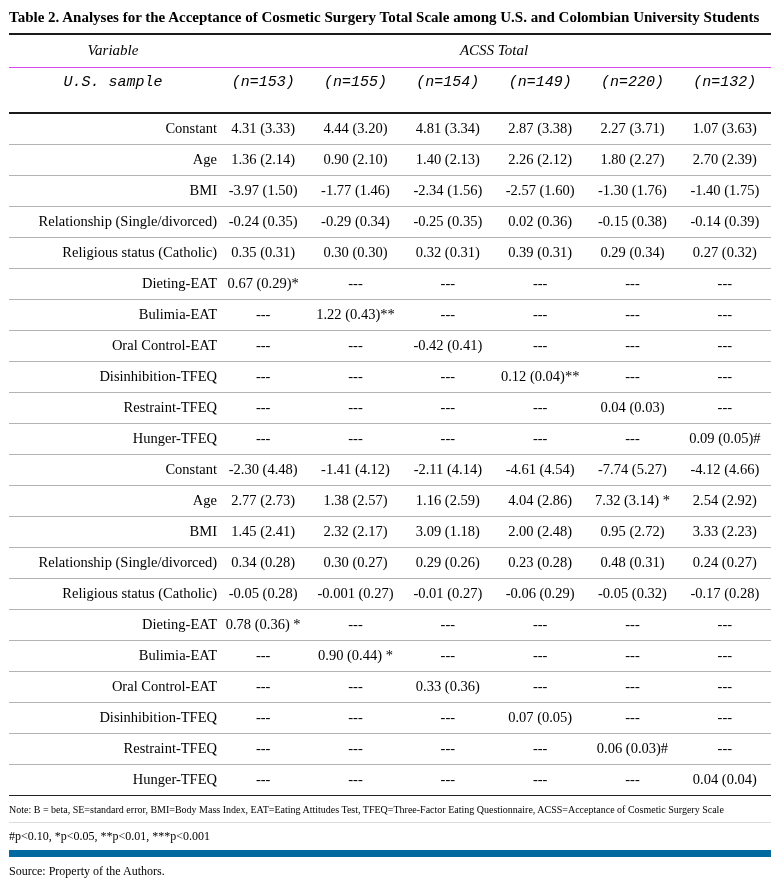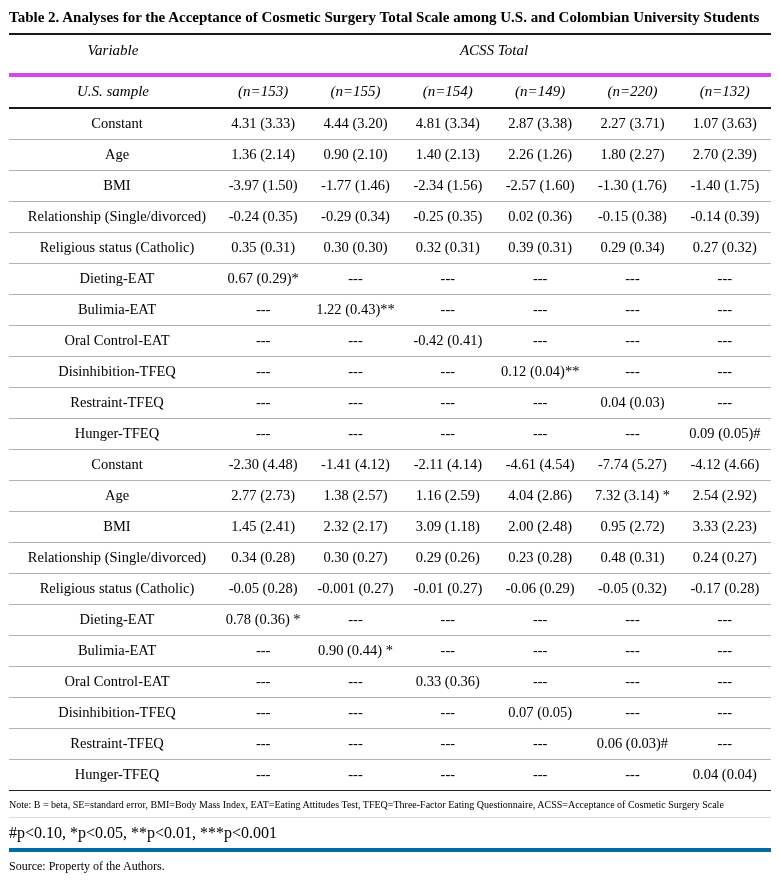--- a/index.html
+++ b/index.html
@@ -28,50 +28,51 @@
     table-layout: fixed;
   }
   col.var-col { width: 208px; }
   thead th {
     font-style: italic;
     font-weight: 400;
     font-size: 15px;
     text-align: center;
   }
   tr.group-head th {
-    padding: 7px 0 14px 0;
-    border-bottom: 4px solid #d946ef;
+    padding: 7px 0 8px 0;
+    border-bottom: 1px solid #d946ef;
     text-align: center;
   }
   tr.sample-head th {
-    padding: 6px 0 7px 0;
+    padding: 6px 0 21px 0;
     border-bottom: 2px solid #1a1a1a;
+    font-family: Liberation Mono, monospace;
   }
   tbody td {
     font-size: 14.5px;
     height: 31px;
     vertical-align: middle;
     border-bottom: 1px solid #b3b3b3;
     padding: 0;
     overflow: hidden;
     white-space: nowrap;
   }
-  td.var-cell { text-align: center; padding-left: 8px; }
+  td.var-cell { text-align: right; padding-left: 8px; }
   td.val-cell { text-align: center; }
   tbody tr:last-child td { border-bottom: 1px solid #222222; }
   .footer-note {
     font-size: 10px;
     line-height: 1.55;
     padding: 6px 0 5px 0;
     border-bottom: 1px solid #dcdcdc;
   }
   .footer-sig {
-    font-size: 16px;
+    font-size: 12px;
     padding: 6px 0 6px 0;
-    border-bottom: 4px solid #0369a1;
+    border-bottom: 7px solid #0369a1;
   }
   .footer-src {
     font-size: 12px;
     padding: 7px 0 6px 0;
   }
 </style>
 </head>
 <body>
 
 <div class="page">
@@ -111,21 +112,21 @@
           <td class="val-cell">4.81 (3.34)</td>
           <td class="val-cell">2.87 (3.38)</td>
           <td class="val-cell">2.27 (3.71)</td>
           <td class="val-cell">1.07 (3.63)</td>
         </tr>
         <tr>
           <td class="var-cell">Age</td>
           <td class="val-cell">1.36 (2.14)</td>
           <td class="val-cell">0.90 (2.10)</td>
           <td class="val-cell">1.40 (2.13)</td>
-          <td class="val-cell">2.26 (1.26)</td>
+          <td class="val-cell">2.26 (2.12)</td>
           <td class="val-cell">1.80 (2.27)</td>
           <td class="val-cell">2.70 (2.39)</td>
         </tr>
         <tr>
           <td class="var-cell">BMI</td>
           <td class="val-cell">-3.97 (1.50)</td>
           <td class="val-cell">-1.77 (1.46)</td>
           <td class="val-cell">-2.34 (1.56)</td>
           <td class="val-cell">-2.57 (1.60)</td>
           <td class="val-cell">-1.30 (1.76)</td>

